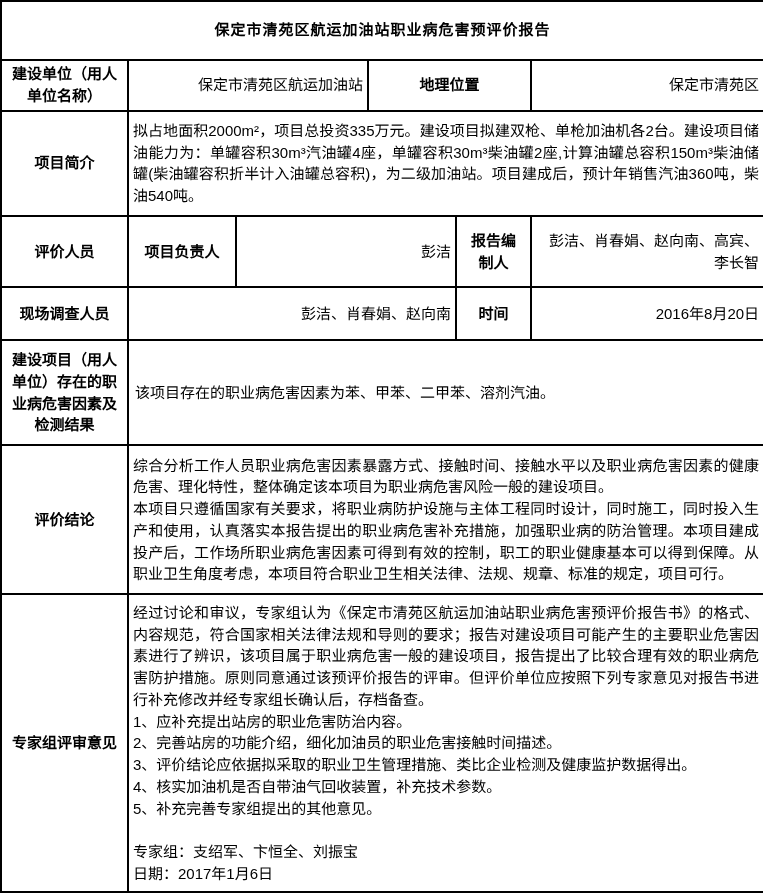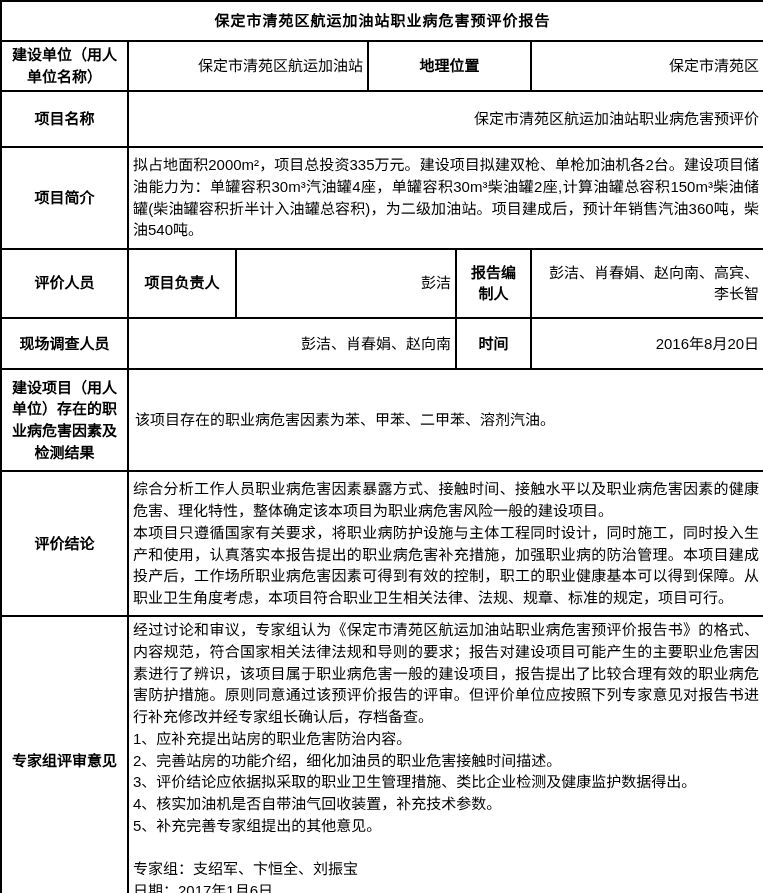--- a/index.html
+++ b/index.html
@@ -63,35 +63,31 @@
   <colgroup>
     <col style="width:127px">
     <col style="width:108px">
     <col style="width:132px">
     <col style="width:88px">
     <col style="width:75px">
     <col style="width:233px">
   </colgroup>
 
   <tbody>
-      <tr style="height:40px">
+      <tr style="height:57px">
     <th class="doc-title" colspan="6">保定市清苑区航运加油站职业病危害预评价报告</th>
   </tr>
 
   <tr style="height:37px">
     <td class="lbl">建设单位（用人单位名称）</td>
     <td class="val-center" colspan="2">保定市清苑区航运加油站</td>
     <td class="lbl" colspan="2">地理位置</td>
     <td class="val-center">保定市清苑区</td>
   </tr>
 
-  <tr style="height:56px">
-    <td class="lbl">项目名称</td>
-    <td class="val-center" colspan="5">保定市清苑区航运加油站职业病危害预评价</td>
-  </tr>
 
   <tr style="height:102px">
     <td class="lbl">项目简介</td>
     <td class="val-para" colspan="5">拟占地面积2000m²，项目总投资335万元。建设项目拟建双枪、单枪加油机各2台。建设项目储油能力为：单罐容积30m³汽油罐4座，单罐容积30m³柴油罐2座,计算油罐总容积150m³柴油储罐(柴油罐容积折半计入油罐总容积)，为二级加油站。项目建成后，预计年销售汽油360吨，柴油540吨。</td>
   </tr>
 
   <tr style="height:58px">
     <td class="lbl">评价人员</td>
     <td class="lbl">项目负责人</td>
     <td class="val-center" colspan="2">彭洁</td>

